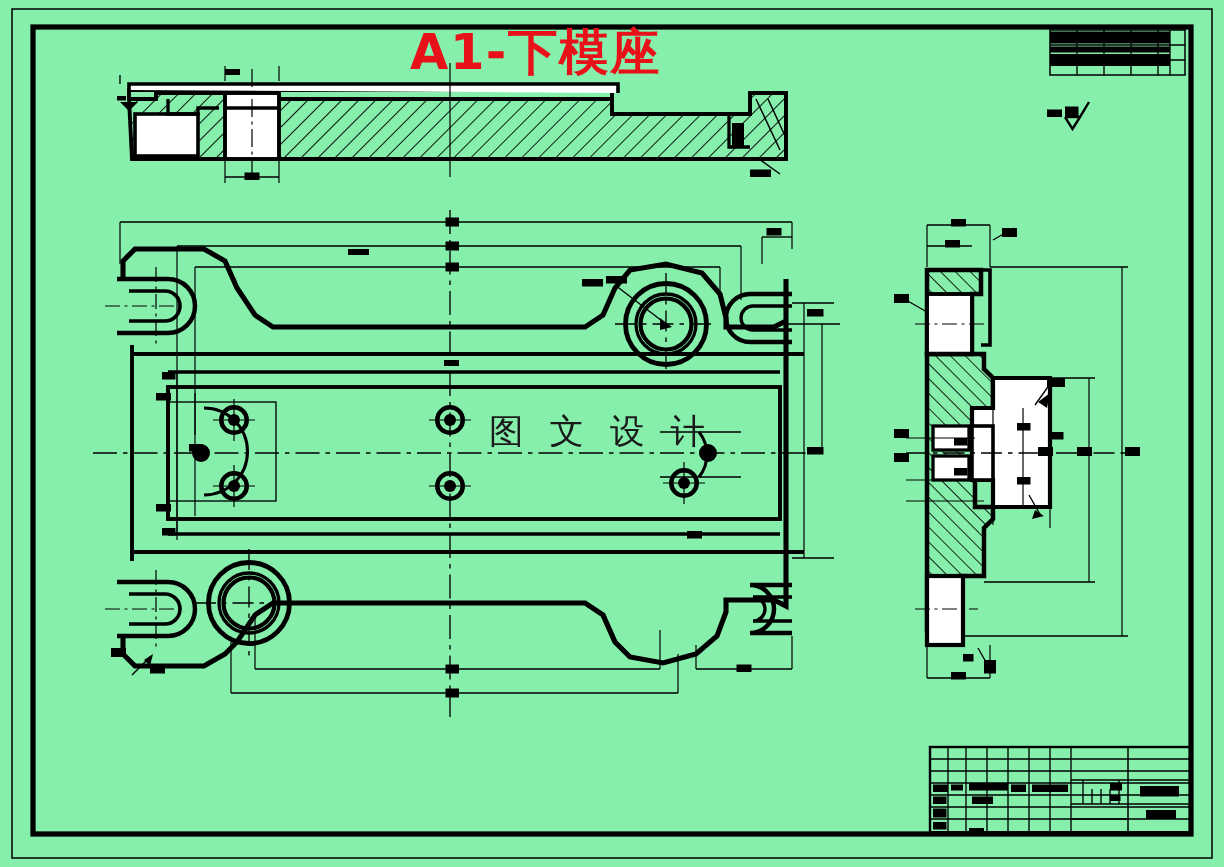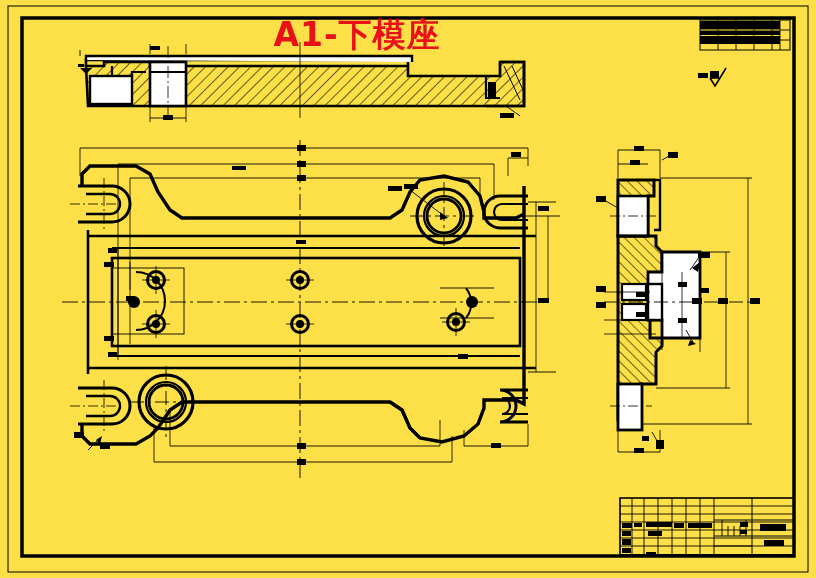--- a/index.html
+++ b/index.html
@@ -7,21 +7,21 @@
     padding: 0;
     background: #ffffff;
   }
   body {
     font-family: "Liberation Sans", sans-serif;
   }
   #sheet {
     position: relative;
     width: 816px;
     height: 578px;
-    background: #fde047;
+    background: #86efac;
     overflow: hidden;
   }
   #sheet svg {
     position: absolute;
     left: 0;
     top: 0;
   }
   .title-overlay {
     position: absolute;
     left: 232px;
@@ -435,14 +435,15 @@
       <rect x="740" y="530" width="7" height="4" fill="#000"></rect>
       <rect x="760" y="524" width="26" height="7" fill="#000"></rect>
       <rect x="764" y="540" width="20" height="6" fill="#000"></rect>
       <rect x="620" y="554" width="174" height="3" fill="#000"></rect>
     </g>
 
   </svg>
 
   <div class="title-overlay">A1-下模座</div>
 
+  <div class="watermark-overlay">图 文 设 计</div>
 
 </div>
 
 </body></html>

